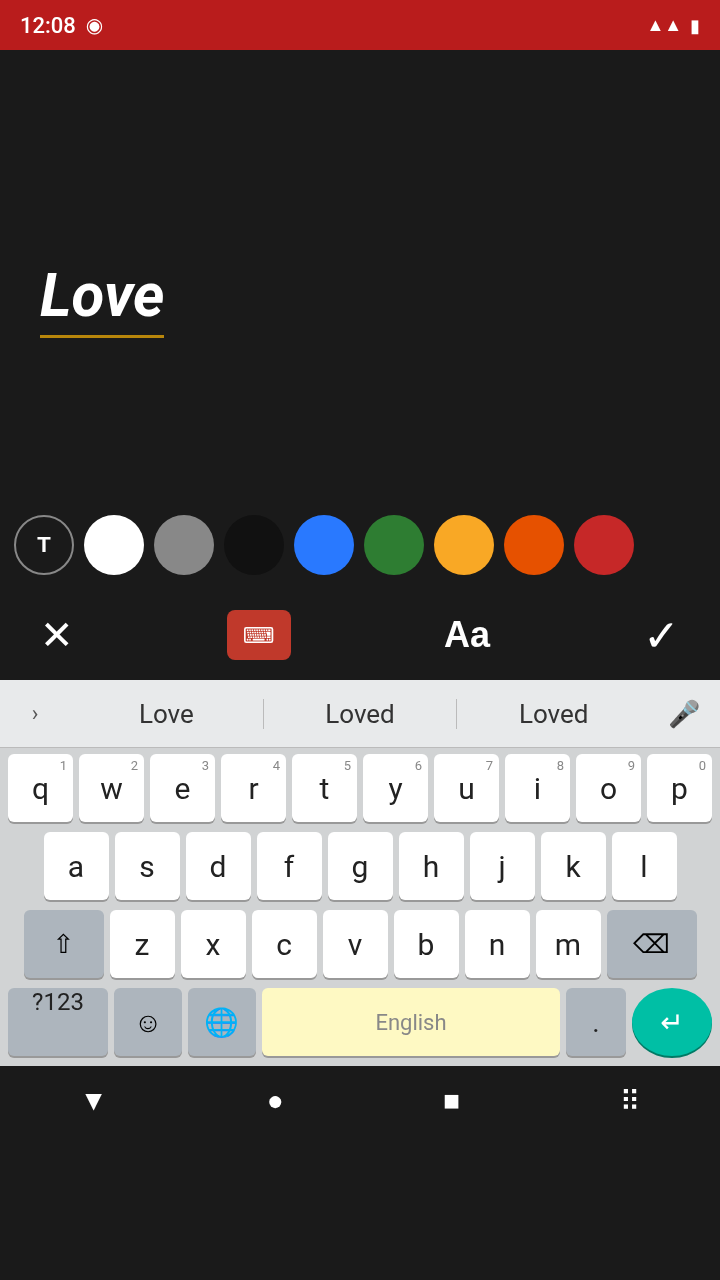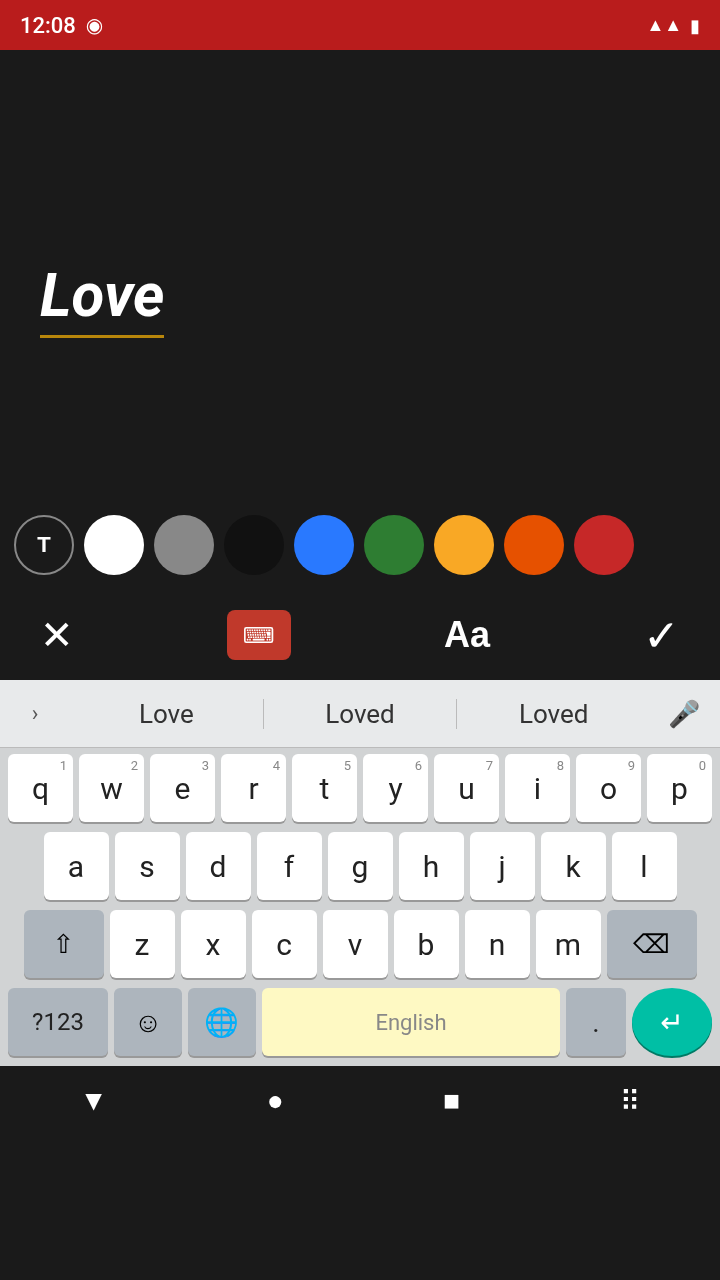--- a/index.html
+++ b/index.html
@@ -255,21 +255,20 @@
       gap: 6px;
       padding: 0 4px;
       margin-bottom: 8px;
     }
     .key-num-sym {
       background: #adb5bd;
       height: 68px;
       width: 100px;
       border-radius: 6px;
       display: flex;
-      align-items: center;
       justify-content: center;
       cursor: pointer;
       box-shadow: 0 2px 0 #999;
       font-size: 24px;
       color: #222;
       flex-shrink: 0;
     }
     .key-emoji {
       background: #adb5bd;
       height: 68px;

